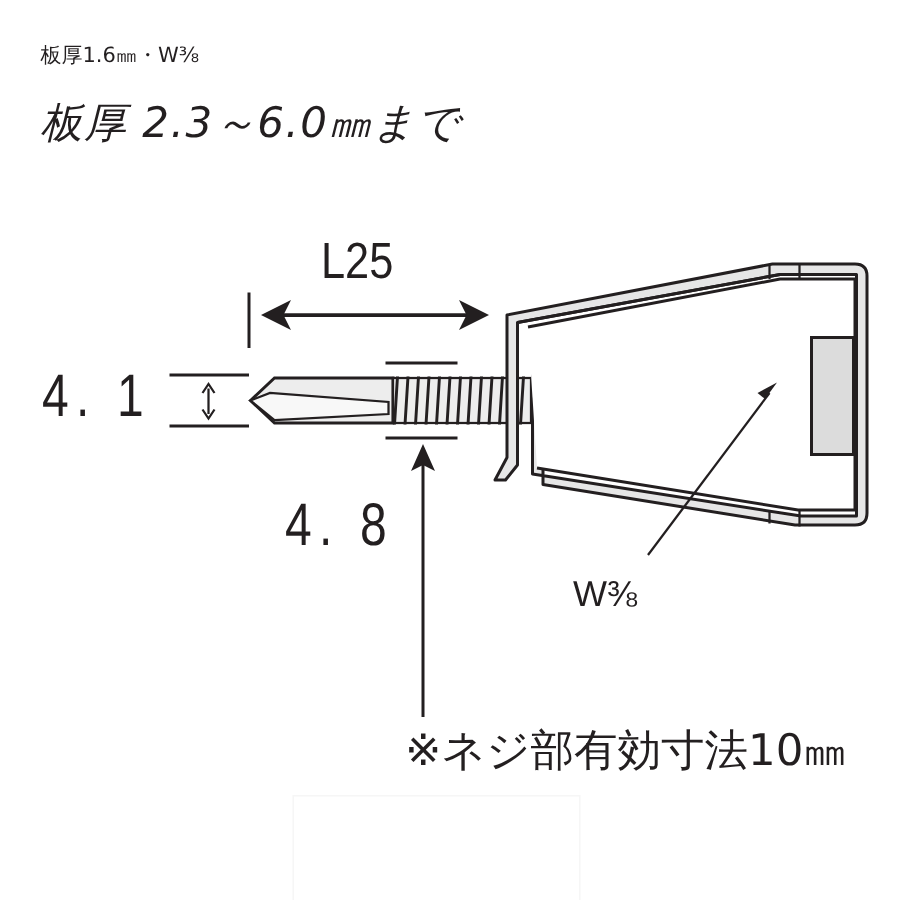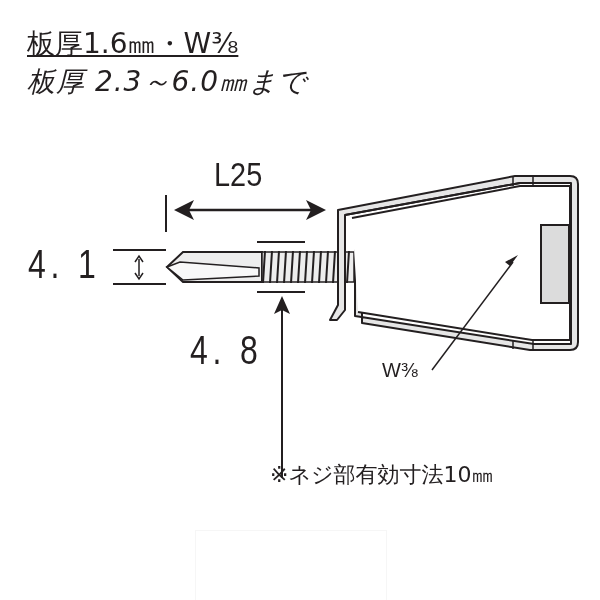--- a/index.html
+++ b/index.html
@@ -1,25 +1,25 @@
 <!DOCTYPE html>
 <html><head>
 <meta charset="utf-8">
 <style>
   html, body { margin: 0; padding: 0; background: #ffffff; }
   body { width: 600px; height: 600px; position: relative; overflow: hidden;
          font-family: "DejaVu Sans", sans-serif; color: #231f20; }
   .t { position: absolute; white-space: nowrap; line-height: 1; }
-  #spec1 { left: 27px; top: 30px; font-size: 28px; text-decoration: underline; }
+  #spec1 { left: 27px; top: 30px; font-size: 14px; }
   #spec2 { left: 27px; top: 68px; font-size: 28px; letter-spacing: 1px; font-style: italic; }
   #lbl-l25 { left: 214px; top: 157px; font-size: 34px; font-family: "Liberation Sans", sans-serif; transform: scaleX(0.85); transform-origin: left; }
   #lbl-41 { left: 28px; top: 244px; font-size: 40px; font-family: "Liberation Sans", sans-serif; transform: scaleX(0.8); transform-origin: left; letter-spacing: 6px; }
   #lbl-48 { left: 190px; top: 330px; font-size: 40px; font-family: "Liberation Sans", sans-serif; transform: scaleX(0.8); transform-origin: left; letter-spacing: 6px; }
-  #lbl-w38 { left: 382px; top: 360px; font-size: 20px; font-family: "Liberation Sans", sans-serif; }
-  #note { left: 270px; top: 464px; font-size: 22px; }
+  #lbl-w38 { left: 382px; top: 385px; font-size: 24px; font-family: "Liberation Sans", sans-serif; }
+  #note { left: 270px; top: 486px; font-size: 29px; }
   svg { position: absolute; left: 0; top: 0; }
   .faint { position: absolute; left: 195px; top: 530px; width: 190px; height: 70px; border: 1px solid #f6f6f6; }
 </style>
 </head>
 <body>
 
 <div class="t" id="spec1">板厚1.6㎜・W⅜</div>
 <div class="t" id="spec2">板厚 2.3～6.0㎜まで</div>
 
 <svg width="600" height="600" viewBox="0 0 600 600">

